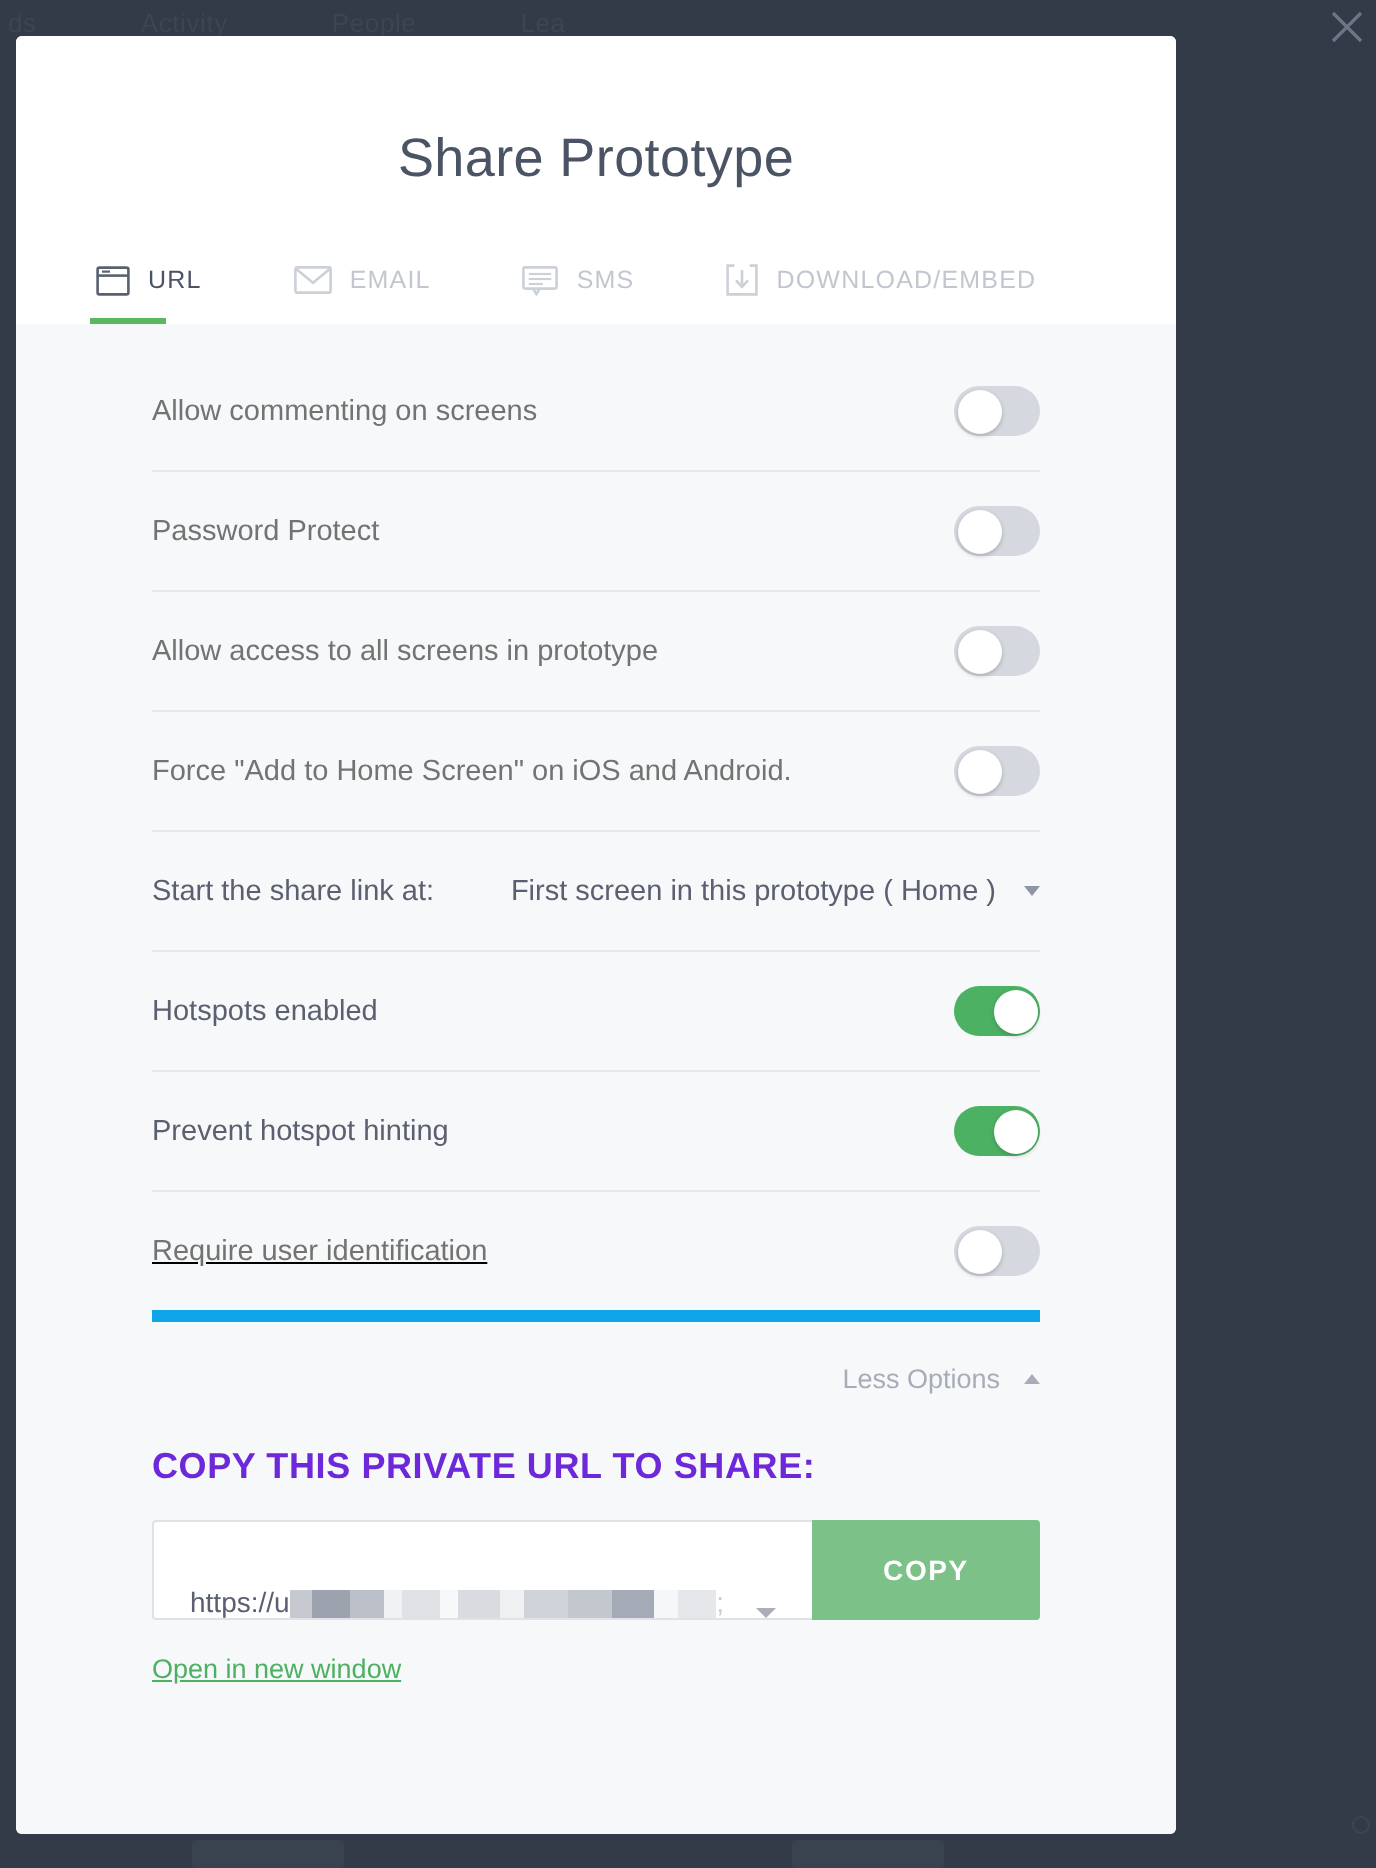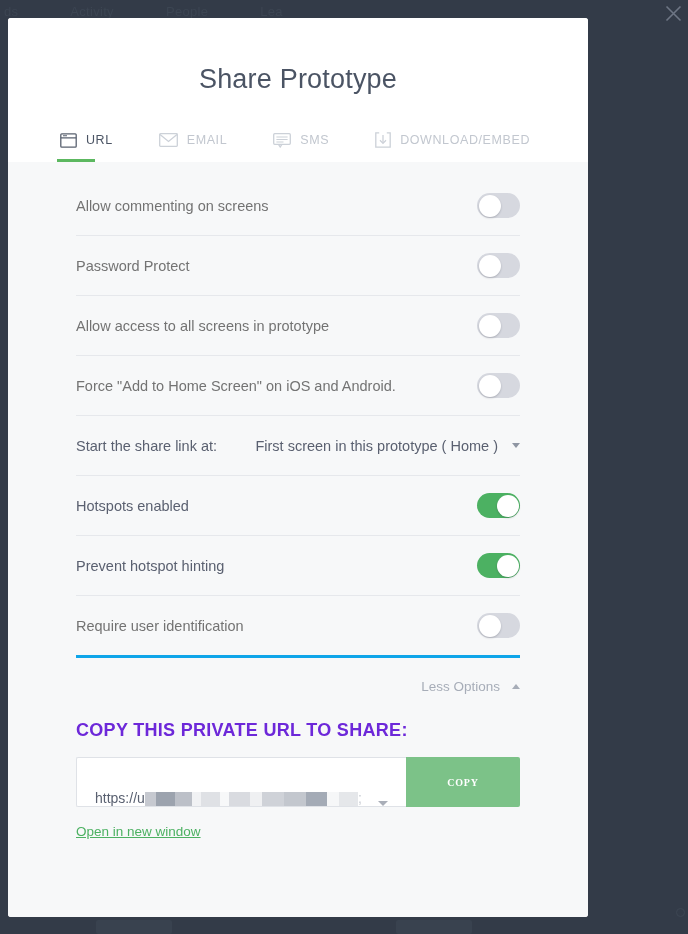--- a/index.html
+++ b/index.html
@@ -105,21 +105,20 @@
   .tabs {
     position: absolute;
     left: 0;
     right: 0;
     bottom: 0;
     height: 44px;
     display: flex;
     align-items: center;
     padding-left: 40px;
     box-sizing: border-box;
-    justify-content: center;
   }
   .tab {
     display: flex;
     align-items: center;
     gap: 9px;
     height: 44px;
     cursor: pointer;
     position: relative;
     margin-right: 46px;
   }
@@ -151,21 +150,21 @@
   }
 
   .rows { padding-top: 14px; }
   .row {
     height: 59px;
     display: flex;
     align-items: center;
     justify-content: space-between;
     border-bottom: 1px solid #e6e8ec;
   }
-  .row:last-child { border-bottom: 3px solid #0ea5e9; }
+  .row:last-child { border-bottom: 6px solid #0ea5e9; text-decoration: underline; }
   .row-label {
     font-size: 14.5px;
     color: #737373;
     font-weight: 400;
   }
   .row-label.enabled { color: #5a6070; }
 
   
   .toggle {
     width: 43px;
@@ -279,30 +278,30 @@
     border-right: 5px solid transparent;
     border-top: 5.5px solid #a9aeb8;
     flex: none;
     margin-right: 4px;
     cursor: pointer;
   }
   .copy-btn {
     width: 114px;
     background: #7cc288;
     color: #ffffff;
-    font-size: 10px;
+    font-size: 14px;
     font-weight: bold;
     letter-spacing: .8px;
     border: none;
     border-radius: 0 2px 2px 0;
     cursor: pointer;
     display: flex;
     align-items: center;
     justify-content: center;
-    font-family: Liberation Serif, serif;
+    font-family: Liberation Sans, sans-serif;
   }
   .open-link {
     display: inline-block;
     margin-top: 17px;
     font-size: 13.5px;
     color: #4cb162;
     text-decoration: underline;
     cursor: pointer;
   }
 </style>

